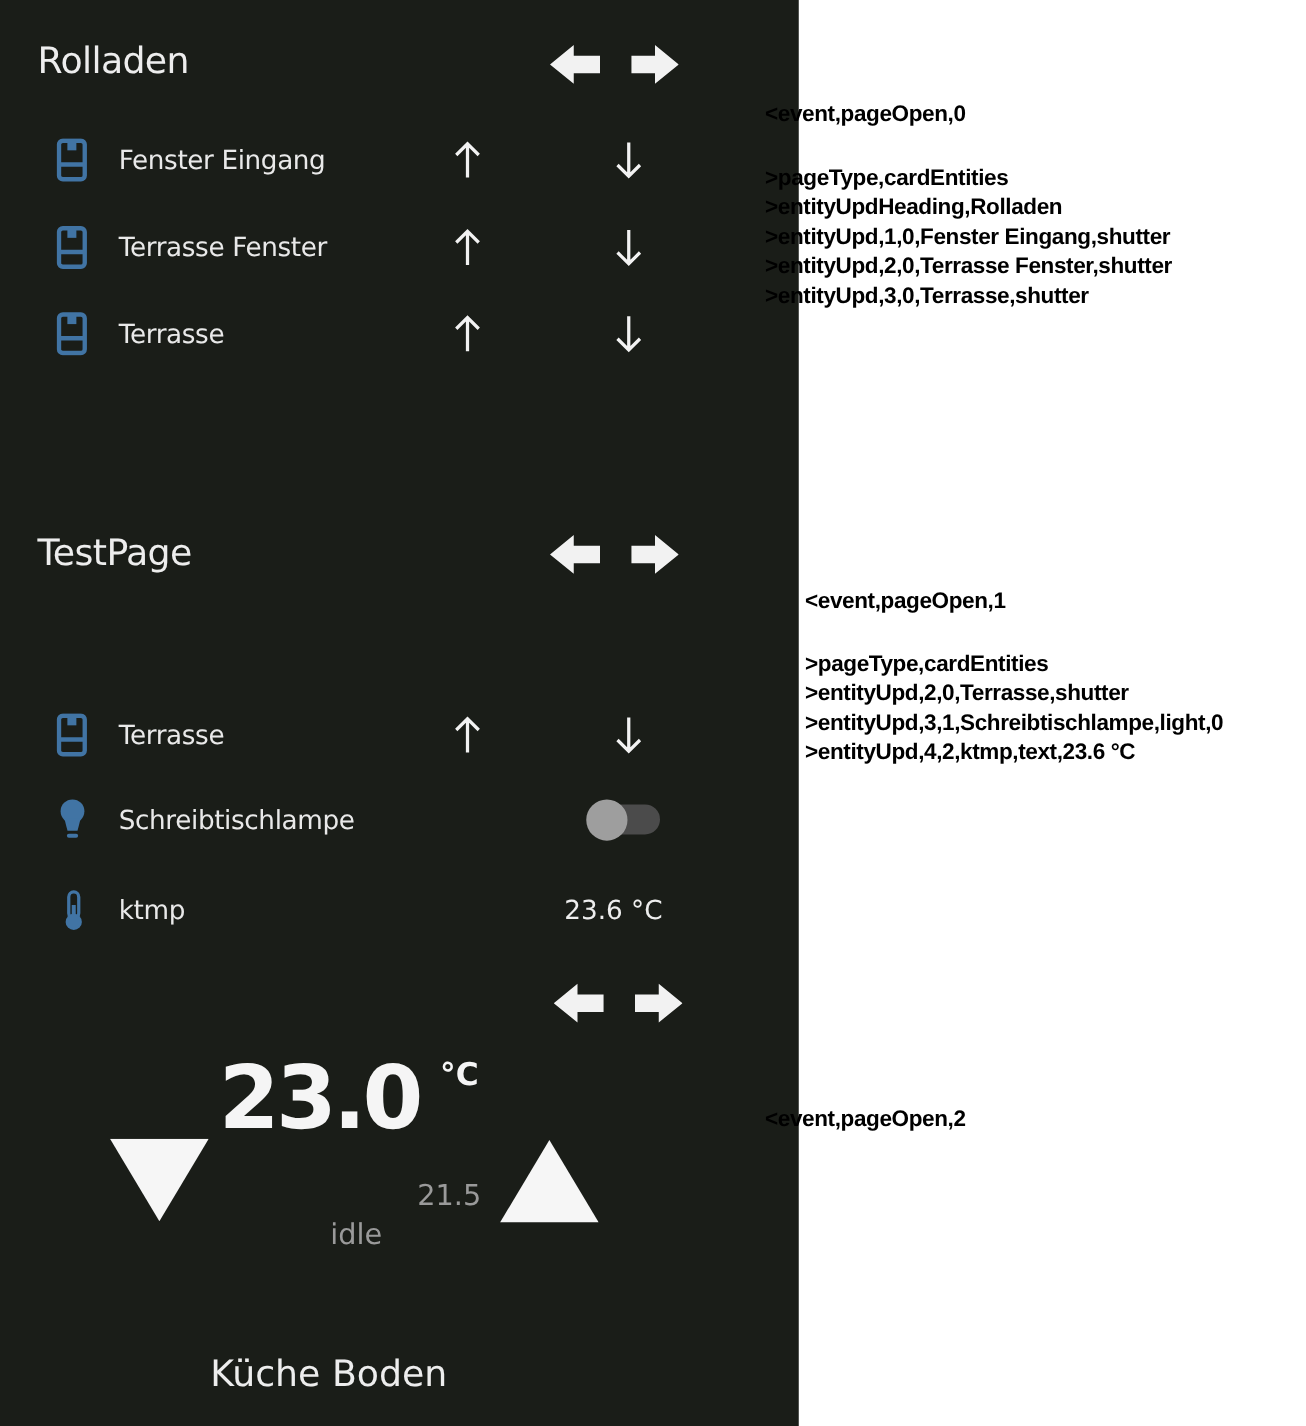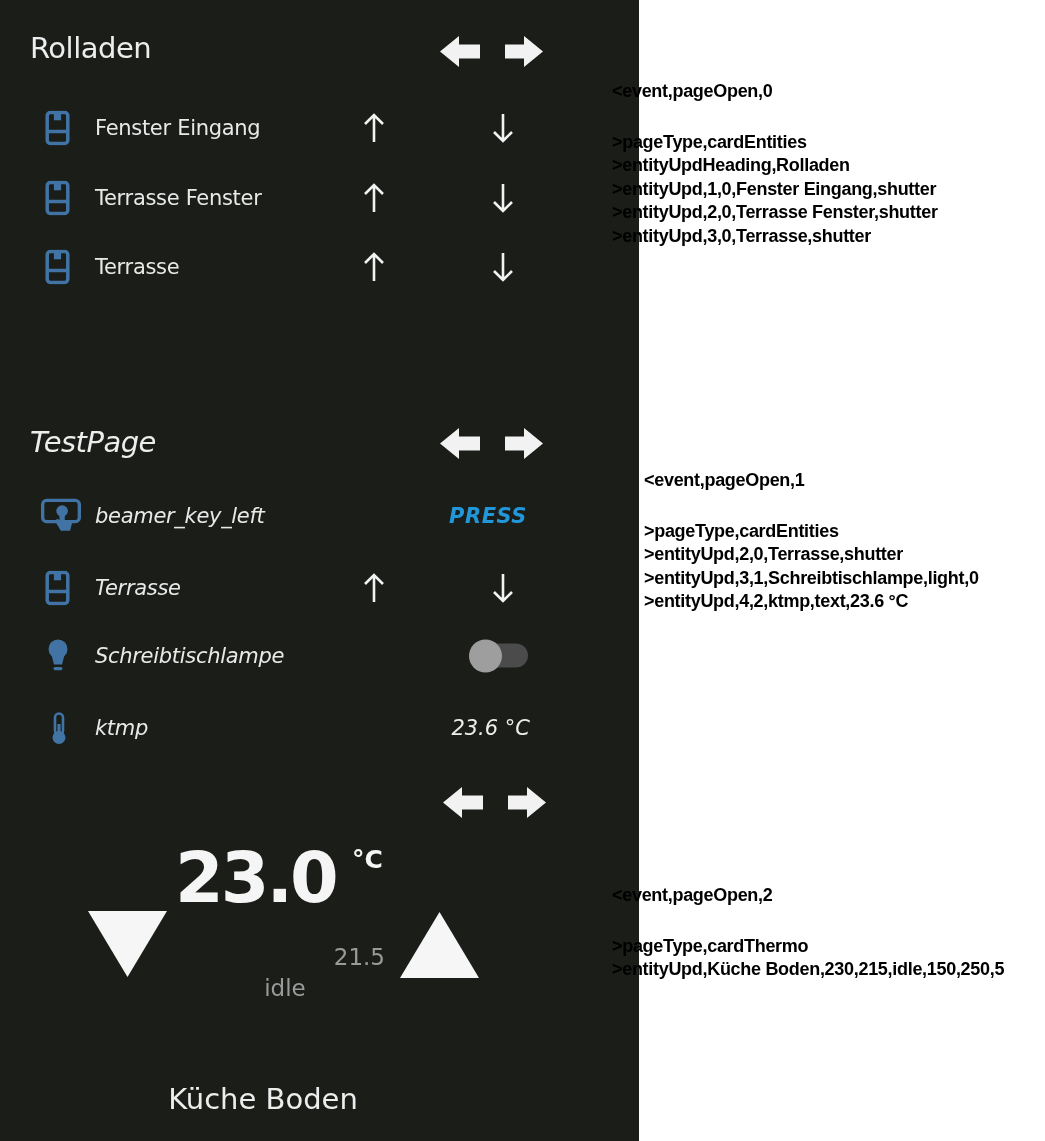--- a/index.html
+++ b/index.html
@@ -129,44 +129,33 @@
       <span class="ctl ctl-up"><svg width="26" height="34" viewBox="0 0 26 34">
             <path d="M13 31 V5 M4 13 L13 4 L22 13" fill="none" stroke="#f2f2f2" stroke-width="2.6"></path>
           </svg></span>
       <span class="ctl ctl-stop"><span class="stop-sq"></span></span>
       <span class="ctl ctl-down"><svg width="26" height="34" viewBox="0 0 26 34">
             <path d="M13 3 V29 M4 21 L13 30 L22 21" fill="none" stroke="#f2f2f2" stroke-width="2.6"></path>
           </svg></span>
     </div>
   </section>
 
-  <section class="panel" style="top:0;height:760px;font-style:italic;">
+  <section class="panel" style="top:0;height:760px;">
     <div class="heading" style="top:425px;">TestPage</div>
     <div class="nav-btn" style="left:440px;top:426px;">
       <span><svg width="40" height="35" viewBox="0 0 40 35">
             <path d="M0 17.5 L19 2 V10.5 H40 V24.5 H19 V33 Z" fill="#f2f2f2"></path>
           </svg></span>
     </div>
     <div class="nav-btn" style="left:505px;top:426px;">
       <span><svg width="38" height="35" viewBox="0 0 38 35">
             <path d="M38 17.5 L19 2 V10.5 H0 V24.5 H19 V33 Z" fill="#f2f2f2"></path>
           </svg></span>
     </div>
 
-    <div class="row" style="top:494px;">
-      <span class="ent-icon wide">
-        <svg width="40" height="38" viewBox="0 0 36 34">
-            <rect x="1.5" y="3" width="33" height="19" rx="3.5" fill="none" stroke="#4174a4" stroke-width="3"></rect>
-            <circle cx="19" cy="12.5" r="5.2" fill="#4174a4"></circle>
-            <path d="M16.6 11 a2.4 2.4 0 0 1 4.8 0 v9.5 l4.9 1 a2 2 0 0 1 1.5 2.4 l-1.6 6.4 h-8.4 l-4.7 -7.8 a1.9 1.9 0 0 1 2.9 -2.3 l0.6 0.7 z" fill="#4174a4"></path>
-          </svg>
-      </span>
-      <span class="label">beamer_key_left</span>
-      <span class="press">PRESS</span>
-    </div>
 
     <div class="row" style="top:566px;">
       <span class="ent-icon">
         <svg width="25" height="35" viewBox="0 0 24 34">
             <rect x="2" y="2" width="20" height="30" rx="3" fill="none" stroke="#4174a4" stroke-width="3.4"></rect>
             <rect x="8.5" y="2" width="7" height="7.5" fill="#4174a4"></rect>
             <line x1="2" y1="20.5" x2="22" y2="20.5" stroke="#4174a4" stroke-width="3.4"></line>
           </svg>
       </span>
       <span class="label">Terrasse</span>
@@ -257,18 +246,13 @@
 
   <div class="line">&gt;pageType,cardEntities</div>
       <div class="line">&gt;entityUpd,2,0,Terrasse,shutter</div>
       <div class="line">&gt;entityUpd,3,1,Schreibtischlampe,light,0</div>
       <div class="line">&gt;entityUpd,4,2,ktmp,text,23.6 °C</div>
     </div>
 </div>
 
 <div class="anno" style="top:884px;">
   <div class="event">&lt;event,pageOpen,2</div>
-  <div class="lines">
-
-  <div class="line">&gt;pageType,cardThermo</div>
-      <div class="line">&gt;entityUpd,Küche Boden,230,215,idle,150,250,5</div>
-    </div>
 </div>
 
 </body></html>

